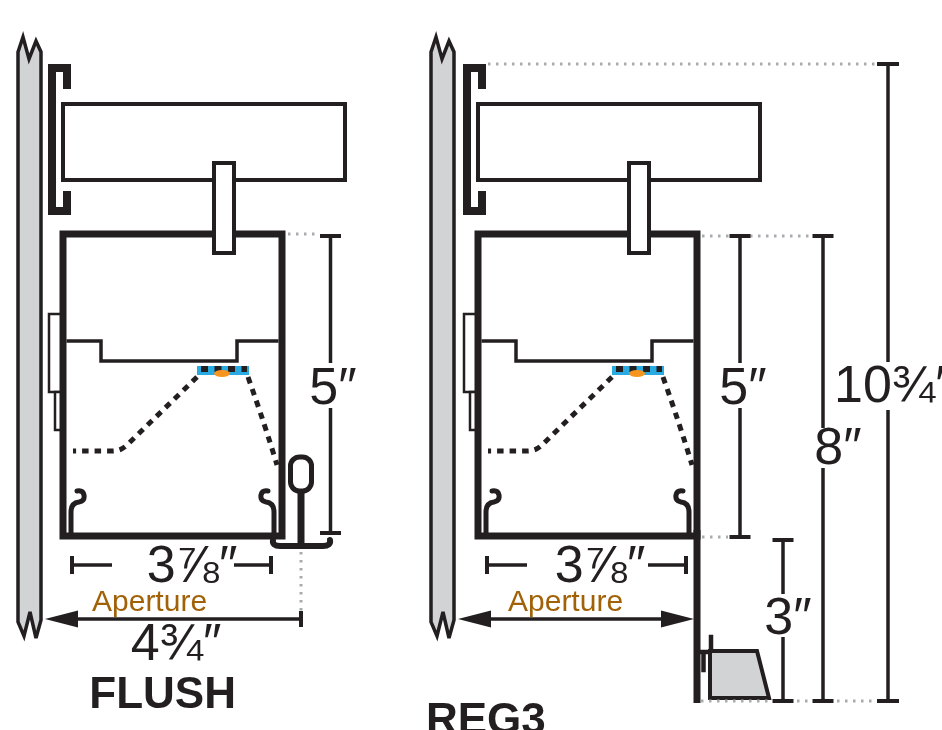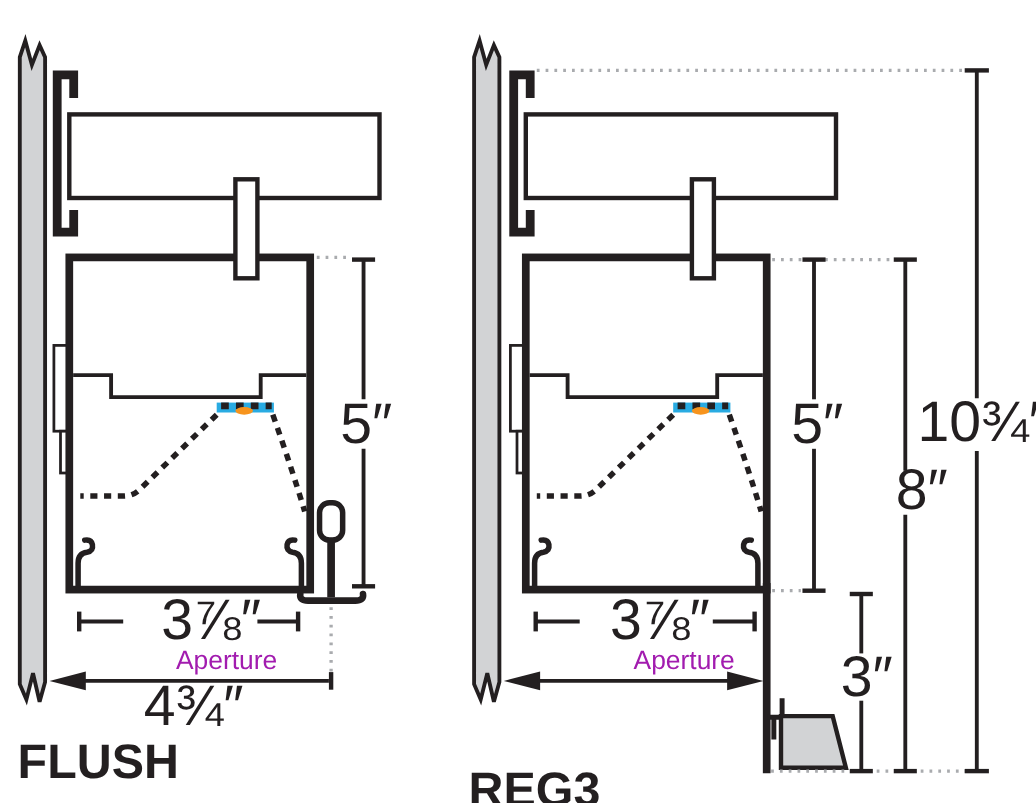--- a/index.html
+++ b/index.html
@@ -24,21 +24,21 @@
   .s-fill{fill:#231F20;stroke:none;}
   .s-tbulb{stroke:#231F20;stroke-width:5;fill:#ffffff;}
   .s-stem{stroke:#231F20;stroke-width:7;fill:none;}
   .s-flange{stroke:#231F20;stroke-width:6;fill:none;stroke-linecap:round;}
   .s-fclip{stroke:#231F20;stroke-width:4.5;fill:none;stroke-linecap:square;}
   .s-trap{fill:#D2D3D5;stroke:#231F20;stroke-width:4;stroke-linejoin:miter;}
 
   
   .lbl{position:absolute;text-align:center;line-height:48px;font-size:52px;
        color:#231F20;white-space:nowrap;}
-  .word{position:absolute;text-align:right;line-height:30px;font-size:24px;color:#a21caf;}
+  .word{position:absolute;text-align:left;line-height:30px;font-size:30px;color:#a16207;}
   .figname{position:absolute;text-align:left;line-height:46px;font-size:44px;
            font-weight:700;color:#231F20;letter-spacing:0px;}
 </style>
 </head>
 <body>
 
 <div id="stage">
 
   <svg id="drawing" width="942" height="730" viewBox="0 0 942 730" xmlns="http://www.w3.org/2000/svg">
 
@@ -140,21 +140,21 @@
         <polygon class="s-fill" points="694,619 661,610.5 661,627.5"></polygon>
         <line class="s-dim" x1="489" y1="619" x2="663" y2="619"></line>
       </g>
     </g>
   </svg>
 
   <div class="lbl" style="left:303px;top:362px;width:60px;">5″</div>
   <div class="lbl" style="left:112px;top:540px;width:160px;">3⅞″</div>
   <div class="word" style="left:92px;top:586px;width:160px;">Aperture</div>
   <div class="lbl" style="left:96px;top:618px;width:160px;">4¾″</div>
-  <div class="figname" style="left:16px;top:670px;width:220px;">FLUSH</div>
+  <div class="figname" style="left:16px;top:670px;width:220px;text-align:right;">FLUSH</div>
 
   <div class="lbl" style="left:713px;top:362px;width:60px;">5″</div>
   <div class="lbl" style="left:808px;top:422px;width:60px;">8″</div>
   <div class="lbl" style="left:834px;top:360px;width:108px;">10¾″</div>
   <div class="lbl" style="left:758px;top:592px;width:60px;">3″</div>
   <div class="lbl" style="left:520px;top:540px;width:160px;">3⅞″</div>
   <div class="word" style="left:508px;top:586px;width:160px;">Aperture</div>
   <div class="figname" style="left:426px;top:696px;width:220px;">REG3</div>
 
 </div>

